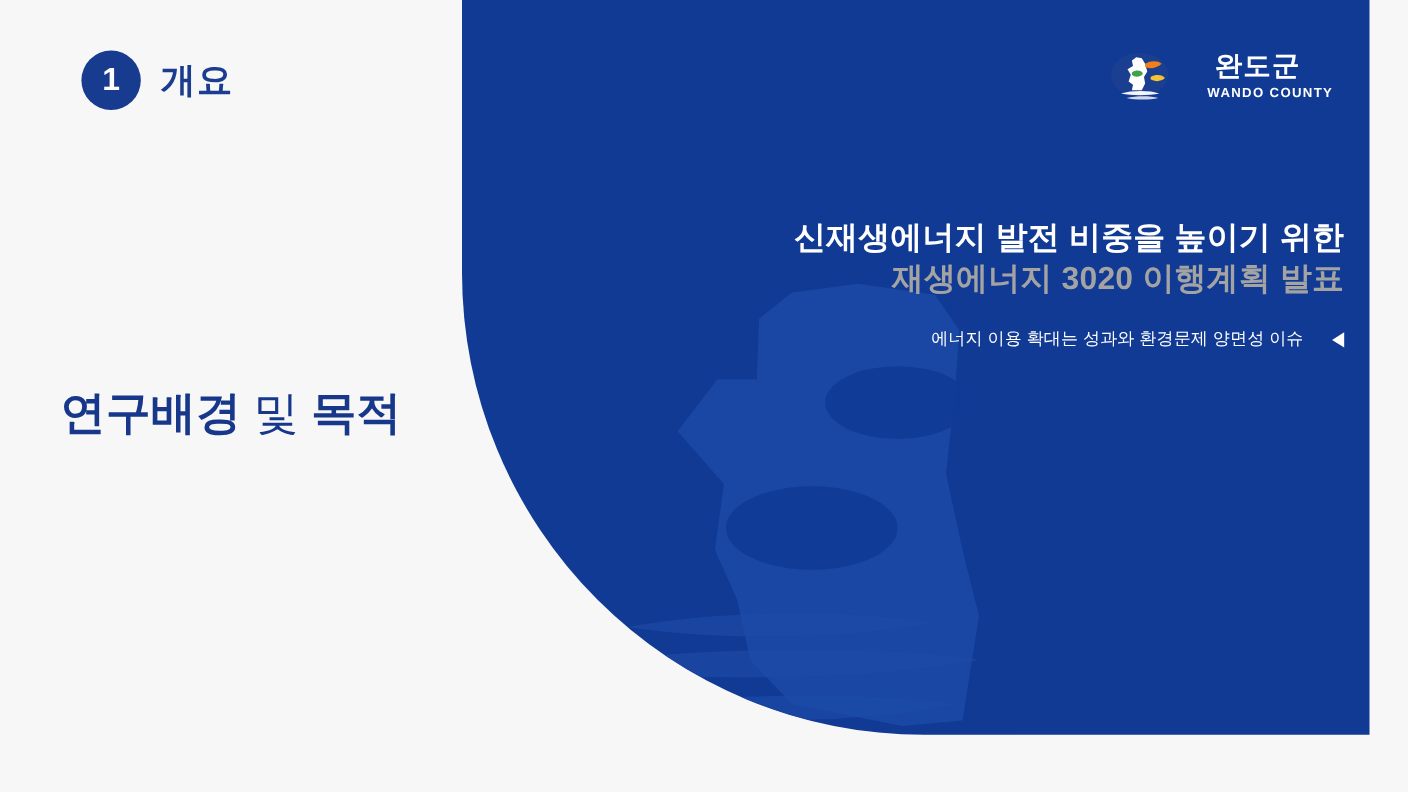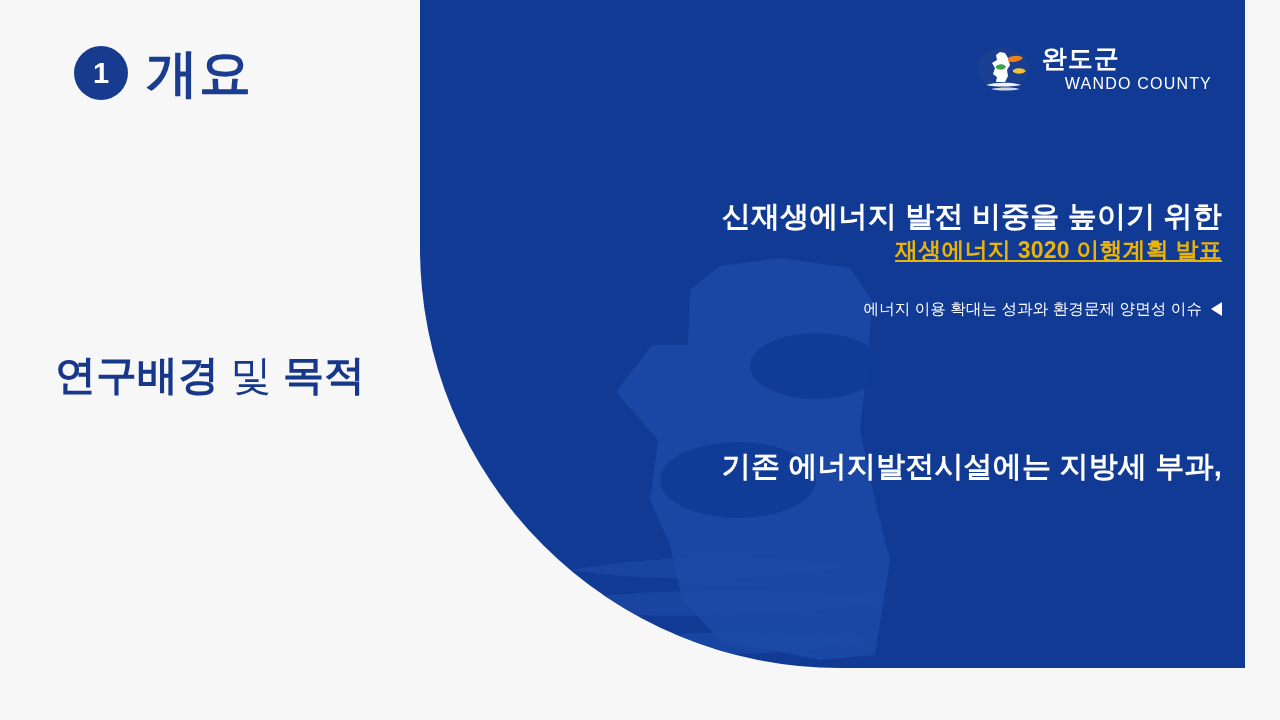--- a/index.html
+++ b/index.html
@@ -41,21 +41,21 @@
     color: #ffffff;
     font-size: 29px;
     font-weight: 700;
     display: flex;
     align-items: center;
     justify-content: center;
     line-height: 1;
     letter-spacing: 0;
   }
   .section-title {
-    font-size: 52px;
+    font-size: 32px;
     font-weight: 700;
     color: #1a3d8f;
     letter-spacing: 1px;
     line-height: 1;
   }
 
   .left-title {
     position: absolute;
     left: 0;
     top: 352px;
@@ -102,33 +102,33 @@
     gap: 10px;
   }
   .logo-mark {
     width: 58px;
     height: 48px;
     flex: 0 0 auto;
   }
   .logo-text {
     display: flex;
     flex-direction: column;
-    align-items: flex-start;
+    align-items: center;
     line-height: 1;
   }
   .logo-ko {
     color: #ffffff;
     font-size: 25px;
     font-weight: 700;
     letter-spacing: 1px;
   }
   .logo-en {
     color: #ffffff;
-    font-size: 16px;
-    font-weight: 400;
+    font-size: 12px;
+    font-weight: 700;
     letter-spacing: 1.2px;
     margin-top: 5px;
     margin-left: 23px;
   }
 
   
   .block {
     position: absolute;
     right: 23px;
     text-align: right;
@@ -142,40 +142,39 @@
   }
   .headline .line-white {
     display: block;
     color: #ffffff;
     font-size: 29px;
     font-weight: 700;
     letter-spacing: 0.2px;
   }
   .headline .line-accent {
     display: block;
-    color: #eab308;
-    font-size: 23px;
+    color: #a3a3a3;
+    font-size: 29px;
     font-weight: 700;
     letter-spacing: 0.2px;
-    text-decoration: underline;
   }
 
   .bullets {
     position: absolute;
     right: 23px;
     text-align: right;
   }
   .bullets-1 { top: 297px; }
   .bullets-2 { top: 561px; }
 
   .bullet {
     display: flex;
     align-items: center;
     justify-content: space-between;
-    gap: 9px;
+    gap: 26px;
     color: #ffffff;
     font-size: 15.5px;
     font-weight: 400;
     line-height: 1.52;
     white-space: nowrap;
   }
   .bullet-text { letter-spacing: 0.1px; }
   .bullet-marker {
     width: 0;
     height: 0;
@@ -248,19 +247,18 @@
 
     <div class="bullets bullets-1">
       <div class="bullet">
         <span class="bullet-text">에너지 이용 확대는 성과와 환경문제 양면성 이슈</span>
         <span class="bullet-marker"></span>
       </div>
     </div>
 
     <div class="block block-2">
       <div class="headline">
-        <span class="line-white">기존 에너지발전시설에는  지방세 부과,</span>
       </div>
     </div>
 
 
   </div>
 </div>
 
 </body></html>

